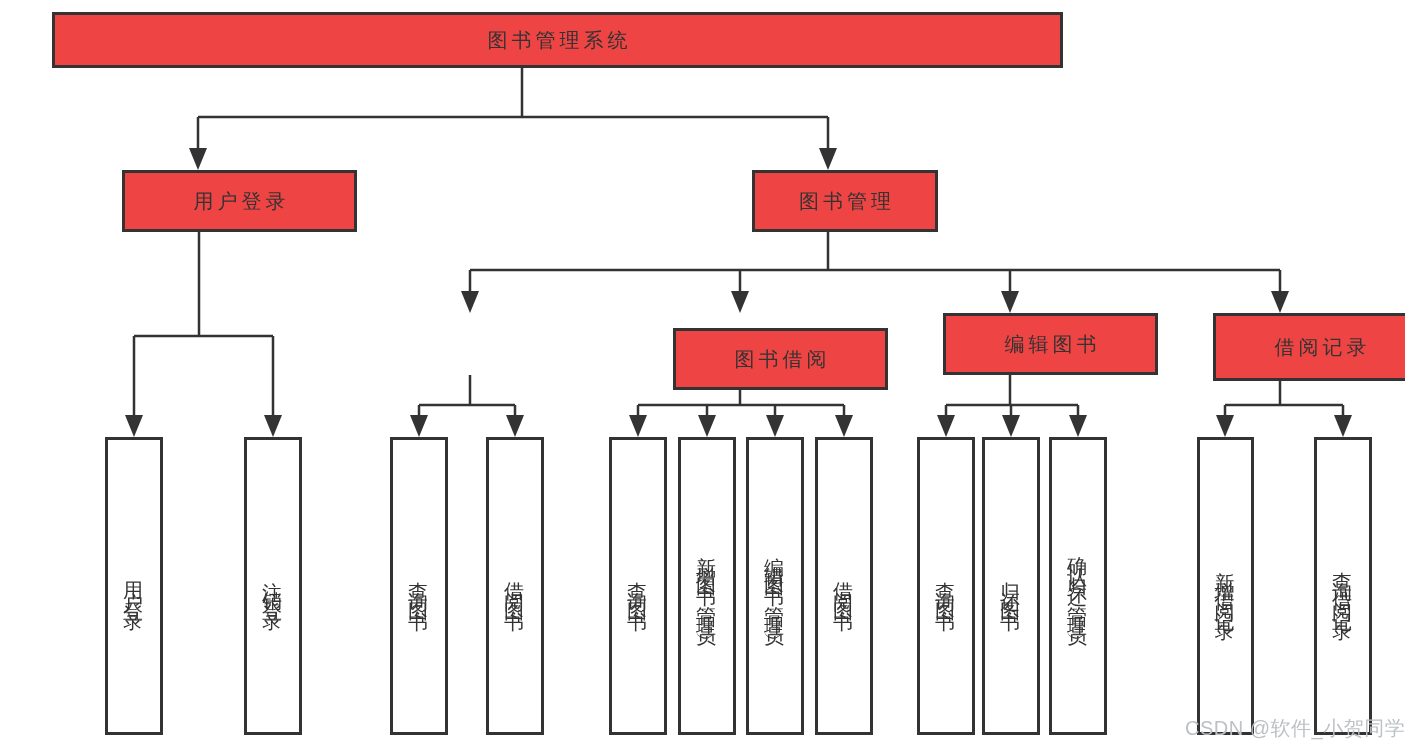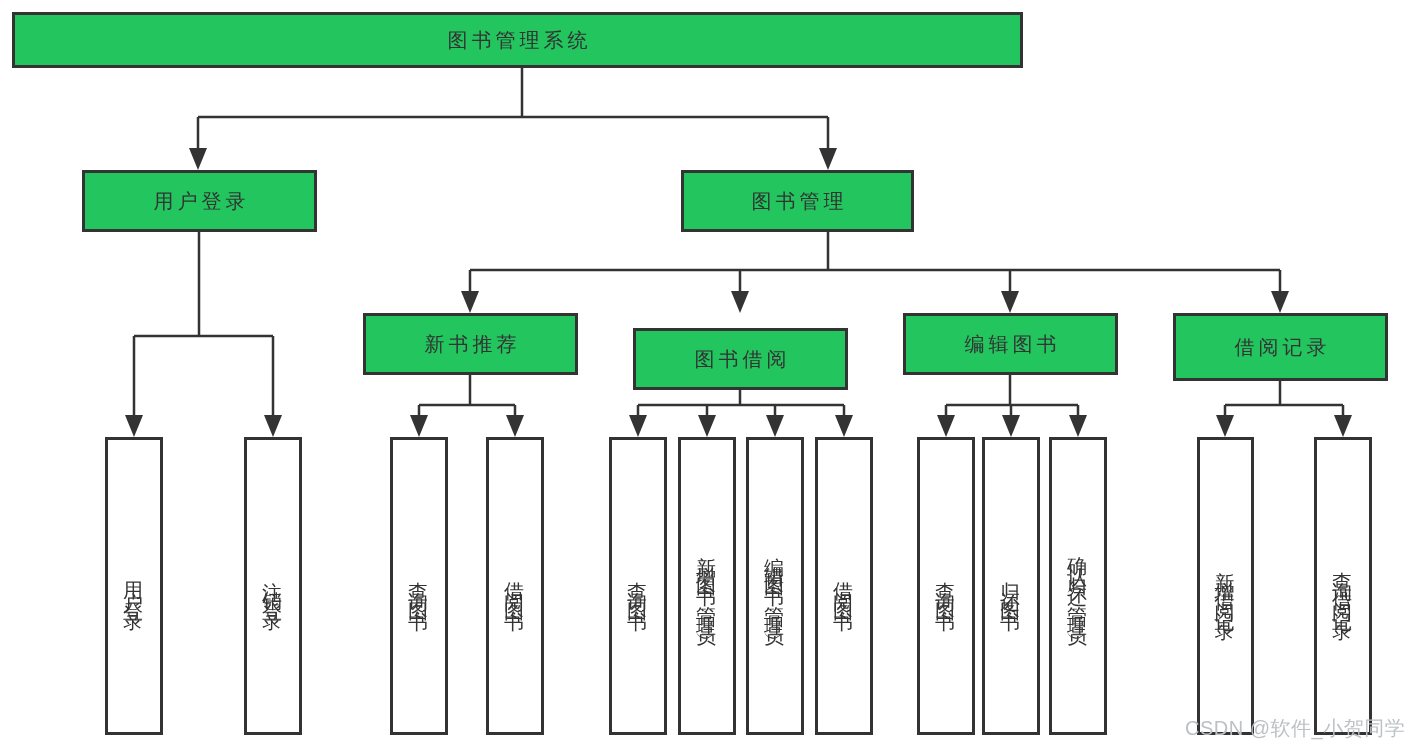--- a/index.html
+++ b/index.html
@@ -8,24 +8,24 @@
     background: #ffffff;
     font-family: "Liberation Sans", "DejaVu Sans", sans-serif;
     overflow: hidden;
   }
   #stage { position: relative; width: 1405px; height: 747px; background: #ffffff; }
   svg.connectors { position: absolute; left: 0; top: 0; z-index: 1; }
   .hbox {
     position: absolute; z-index: 2;
     box-sizing: border-box;
     border: 3px solid #333333;
-    background: #22c55e;
+    background: #ef4444;
     display: flex; align-items: center; justify-content: center;
     font-size: 20px; letter-spacing: 4px; text-indent: 4px;
-    color: #333333; white-space: nowrap;
+    color: #333333; white-space: nowrap; margin-left: 40px;
   }
   .vbox {
     position: absolute; z-index: 2;
     top: 437px; height: 298px; width: 58px;
     box-sizing: border-box;
     border: 3px solid #333333;
     background: #ffffff;
     display: flex; align-items: center; justify-content: center;
     writing-mode: vertical-rl; text-orientation: mixed;
     font-size: 20px; letter-spacing: 10px;
@@ -83,27 +83,24 @@
     </g>
   </svg>
 
   <div class="hbox" style="left:12px; top:12px; width:1011px; height:56px;">
     <span>图书管理系统</span>
   </div>
 
   <div class="hbox" style="left:82px; top:170px; width:235px; height:62px;">
     <span>用户登录</span>
   </div>
-  <div class="hbox" style="left:681px; top:170px; width:233px; height:62px;">
+  <div class="hbox" style="left:712px; top:170px; width:186px; height:62px;">
     <span>图书管理</span>
   </div>
 
-  <div class="hbox" style="left:363px; top:313px; width:215px; height:62px;">
-    <span>新书推荐</span>
-  </div>
   <div class="hbox" style="left:633px; top:328px; width:215px; height:62px;">
     <span>图书借阅</span>
   </div>
   <div class="hbox" style="left:903px; top:313px; width:215px; height:62px;">
     <span>编辑图书</span>
   </div>
   <div class="hbox" style="left:1173px; top:313px; width:215px; height:68px;">
     <span>借阅记录</span>
   </div>
 

